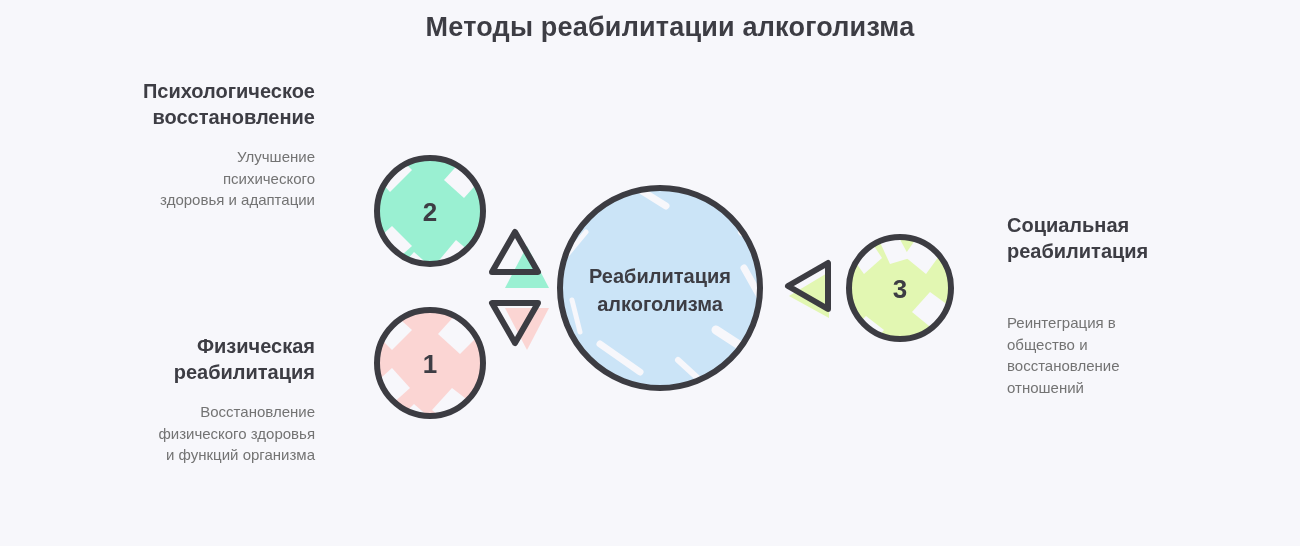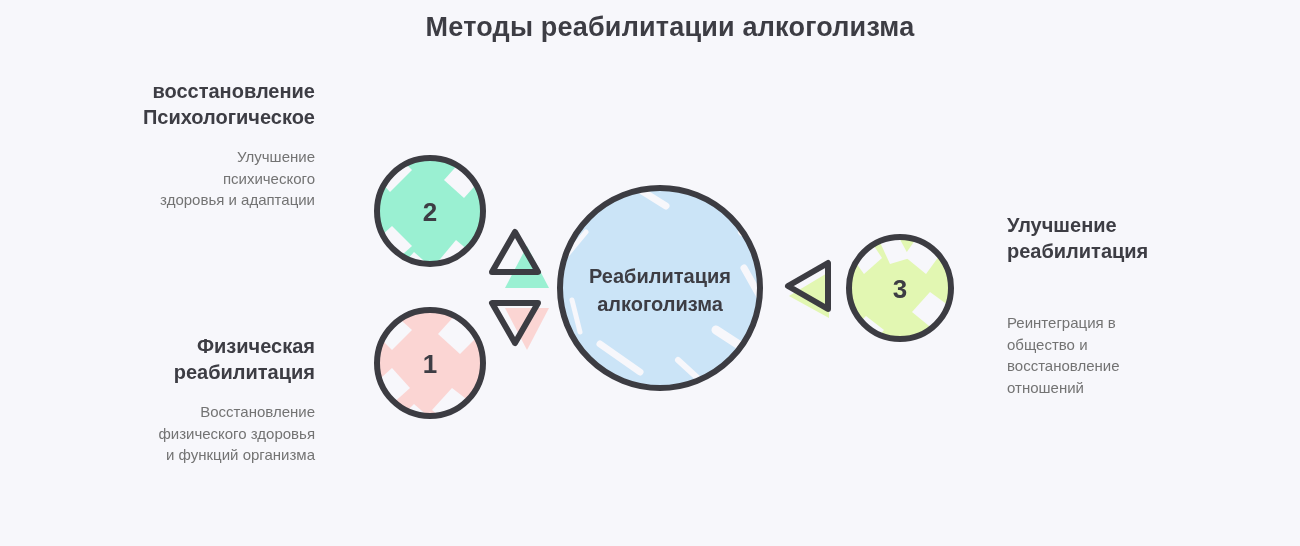--- a/index.html
+++ b/index.html
@@ -81,37 +81,37 @@
 </style>
 </head>
 <body>
 
 <div class="stage">
 
   <div id="page-title">Методы реабилитации алкоголизма</div>
 
   <div class="block right-align" id="block-psych">
     <div class="head">
+      <div>Психологическое</div>
       <div>восстановление</div>
-      <div>Психологическое</div>
     </div>
     <div class="body">Улучшение психического здоровья и адаптации</div>
   </div>
 
   <div class="block right-align" id="block-phys">
     <div class="head">
       <div>Физическая</div>
       <div>реабилитация</div>
     </div>
     <div class="body">Восстановление физического здоровья и функций организма</div>
   </div>
 
   <div class="block left-align" id="block-social">
     <div class="head">
-      <div>Улучшение</div>
+      <div>Социальная</div>
       <div>реабилитация</div>
     </div>
     <div class="body">Реинтеграция в общество и восстановление отношений</div>
   </div>
 
   <svg id="diagram" viewBox="0 0 1300 546">
     <defs>
       <clipPath id="clip-center">
           <circle cx="660" cy="288" r="100"></circle>
         </clipPath>

